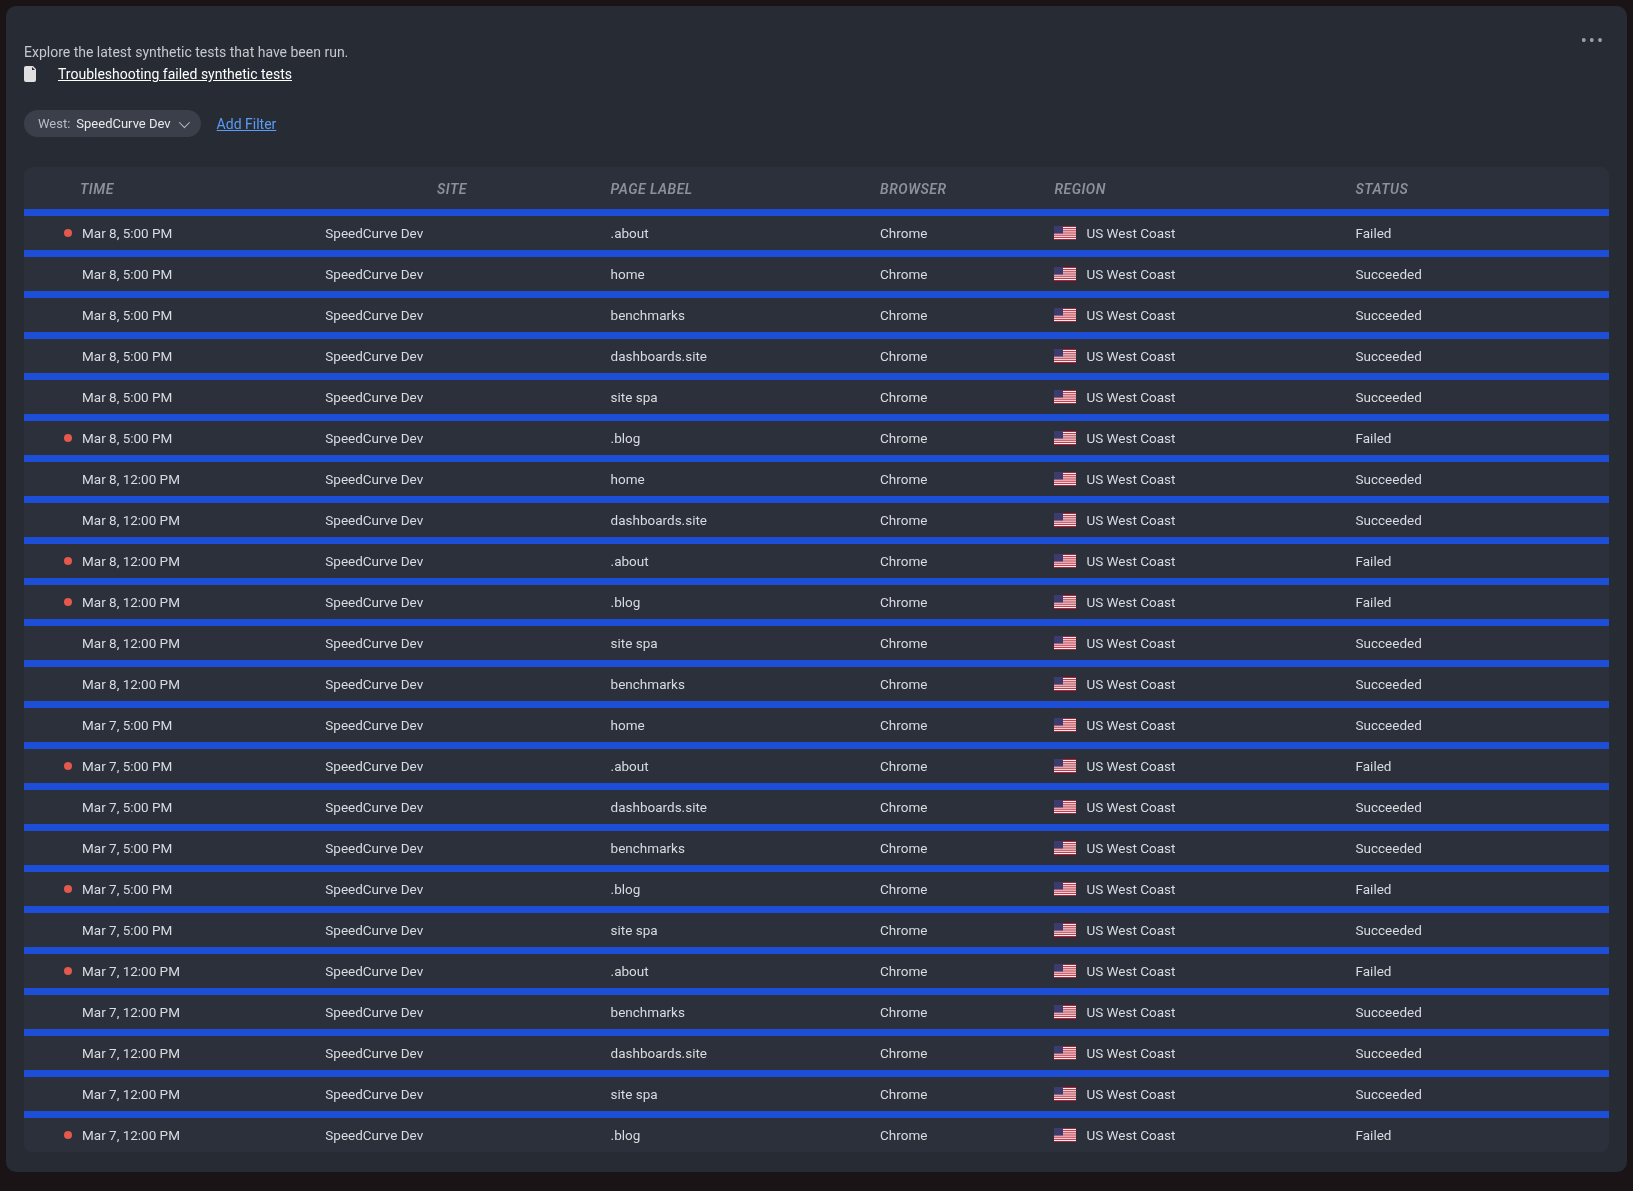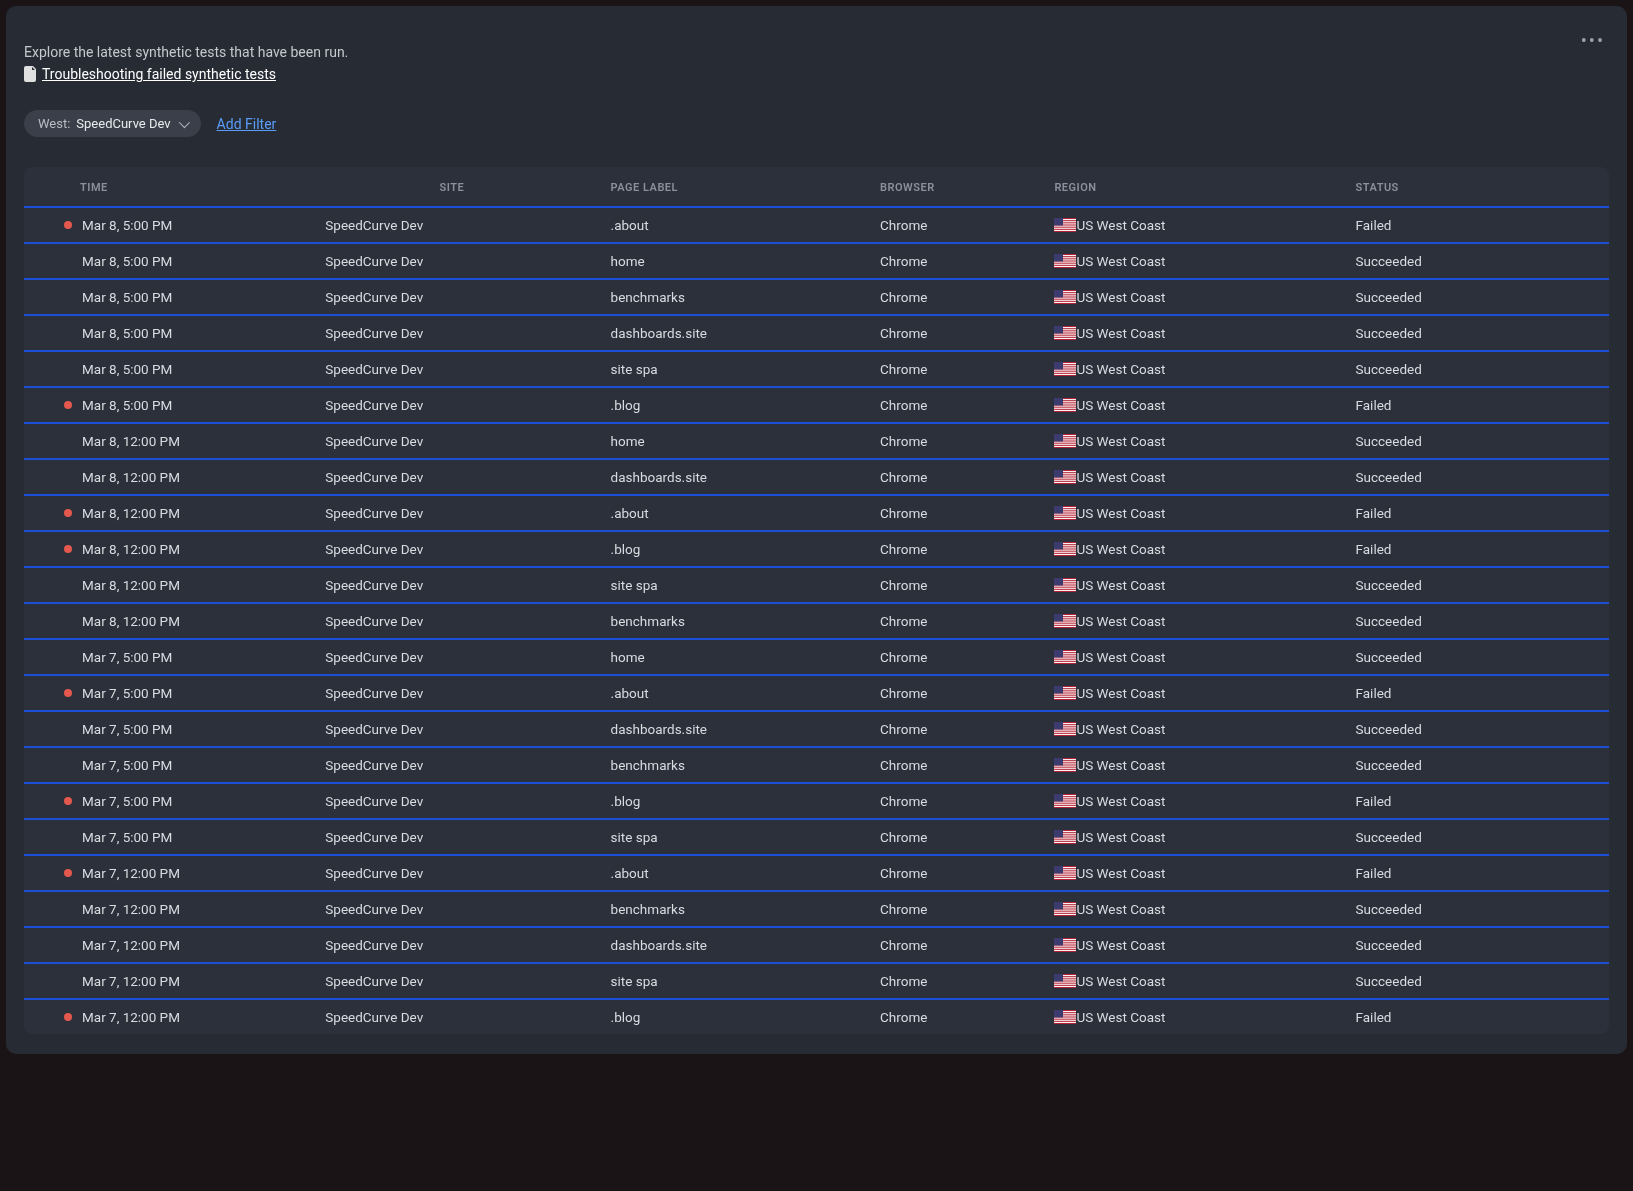--- a/index.html
+++ b/index.html
@@ -29,21 +29,21 @@
     color: #ffffff;
   }
   .subtitle {
     font-size: 14px;
     color: #c5c8ce;
     margin-top: 18px;
   }
   .doc-link-row {
     display: flex;
     align-items: center;
-    gap: 4px;
+    gap: 20px;
     margin-top: 6px;
   }
   .doc-link {
     color: #ffffff;
     text-decoration: underline;
     font-size: 14px;
     cursor: pointer;
   }
   .doc-icon {
     width: 14px;
@@ -97,30 +97,31 @@
     margin-top: 30px;
     padding: 0;
     overflow: hidden;
   }
   table {
     width: 100%;
     border-collapse: collapse;
   }
   thead th {
     text-align: left;
-    font-size: 11px;
+    font-size: 14px;
     font-weight: 600;
     letter-spacing: 0.5px;
     color: #8a909c;
     padding: 14px 16px 12px 16px;
     text-transform: uppercase;
+    font-style: italic;
   }
   thead th:first-child { padding-left: 56px; }
   tbody tr {
-    border-top: 2px solid #1d4ed8;
+    border-top: 7px solid #1d4ed8;
     cursor: pointer;
   }
   tbody td {
     padding: 9px 16px;
     font-size: 13.5px;
     color: #d8dbe0;
     vertical-align: middle;
   }
   .time-cell {
     display: flex;
@@ -132,21 +133,21 @@
     width: 8px;
     height: 8px;
     border-radius: 50%;
     flex-shrink: 0;
   }
   .status-dot.failed { background: #e4584e; }
   .status-dot.succeeded { background: transparent; }
   .region-cell {
     display: flex;
     align-items: center;
-    gap: 0;
+    gap: 10px;
   }
   .flag {
     width: 22px;
     height: 14px;
     display: inline-block;
     flex-shrink: 0;
   }
   td:first-child { padding-left: 16px; }
   .col-time { width: 18%; }
   .col-site { width: 18%; text-align: center; }

